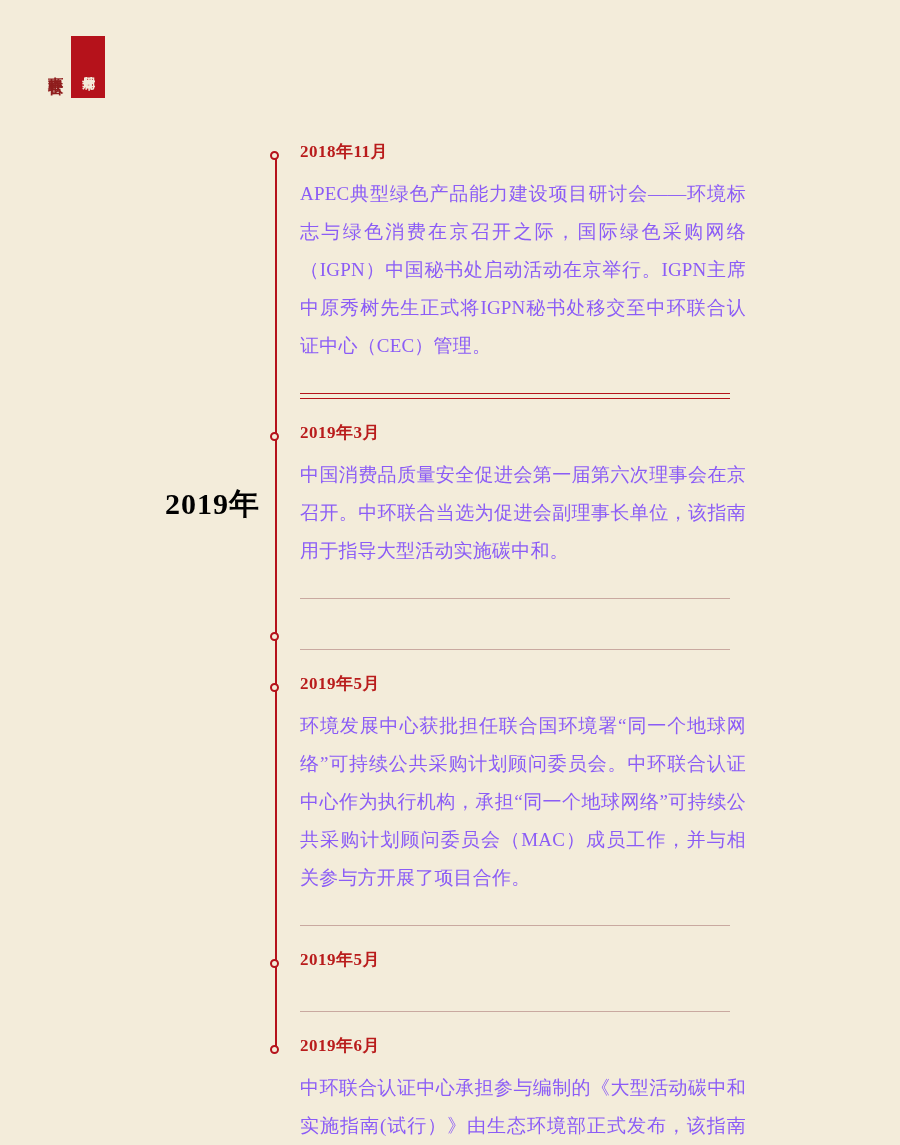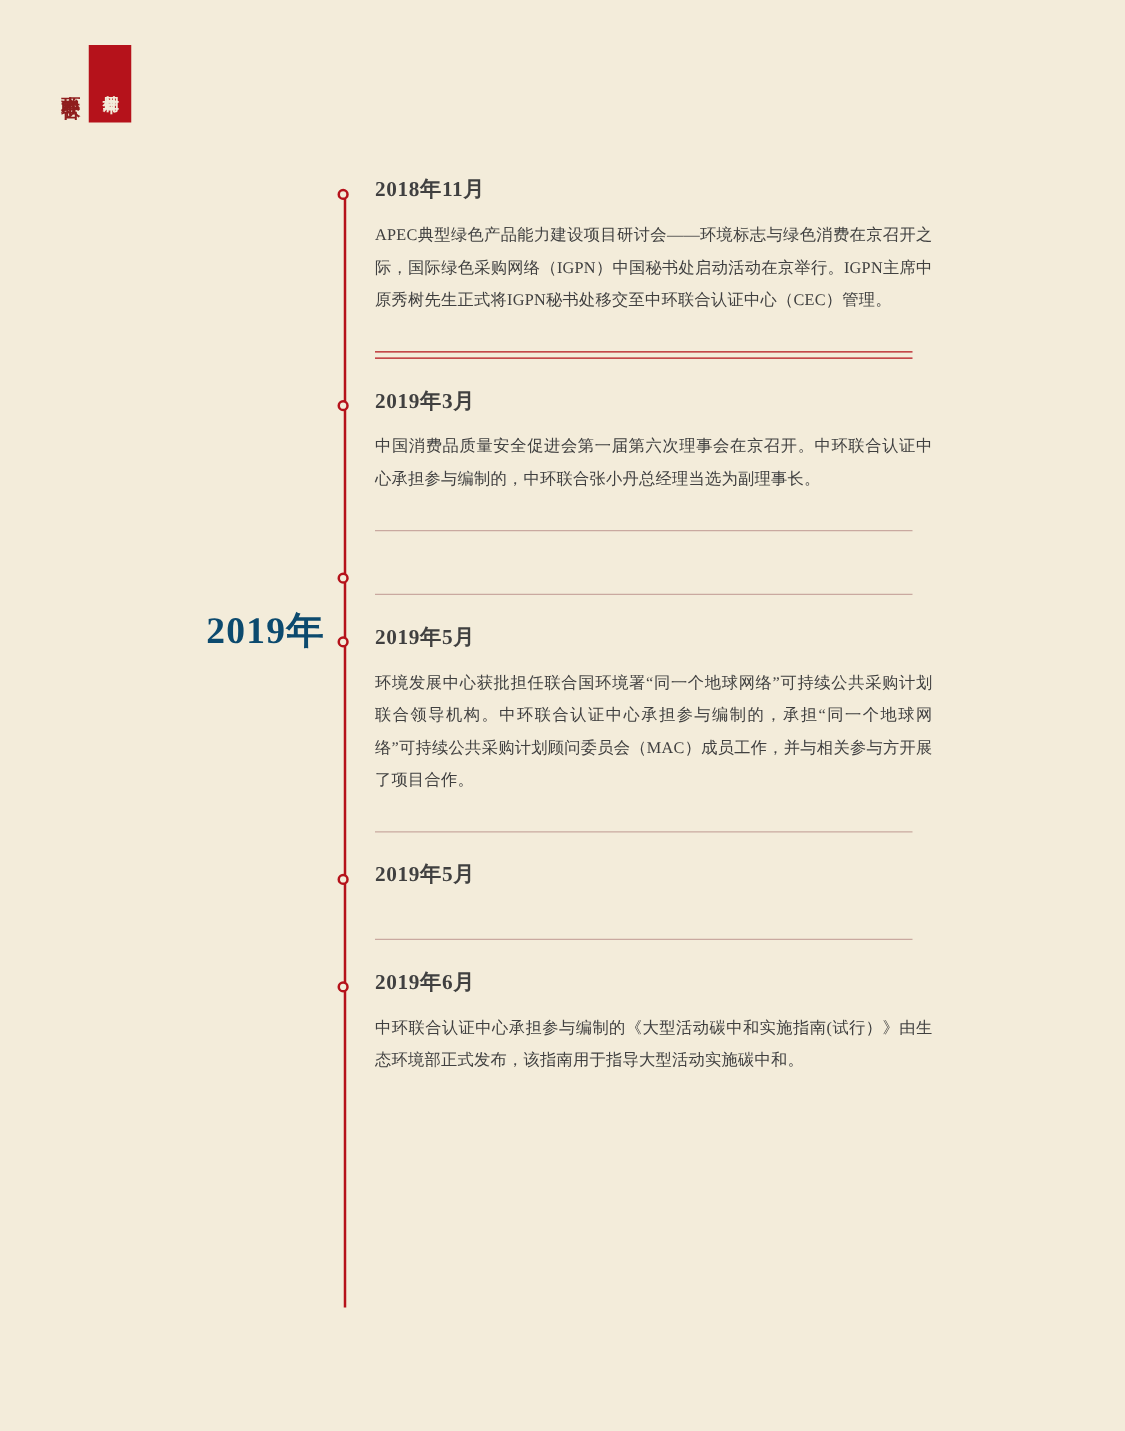--- a/index.html
+++ b/index.html
@@ -72,21 +72,21 @@
     background: #b5121b;
   }
   .year-marker {
     position: absolute;
     left: 150px;
     top: 344px;
     width: 110px;
     text-align: right;
     font-size: 30px;
     font-weight: bold;
-    color: #0c4a6e;
+    color: #000000;
     letter-spacing: 1px;
   }
 
   .entries {
     position: relative;
     margin-left: 276px;
     width: 470px;
   }
   .entry {
     position: relative;
@@ -98,30 +98,30 @@
     left: -6px;
     top: 11px;
     width: 9px;
     height: 9px;
     border-radius: 50%;
     background: #f3ecda;
     border: 2px solid #b5121b;
     box-sizing: border-box;
   }
   .entry-date {
-    color: #404040;
+    color: #b91c1c;
     font-size: 17px;
     font-weight: bold;
     letter-spacing: 0.5px;
     margin: 0 0 12px 0;
   }
   .entry-body {
-    font-size: 13px;
+    font-size: 19px;
     line-height: 2.0;
-    color: #404040;
+    color: #8b5cf6;
     text-align: justify;
     margin: 0;
     letter-spacing: 0.2px;
   }
   .rule {
     height: 1px;
     background: #c9a9a0;
     margin: 22px 0 22px 24px;
     width: 430px;
   }
@@ -150,33 +150,33 @@
     <div class="entry">
       <span class="dot"></span>
       <p class="entry-date">2018年11月</p>
       <p class="entry-body">APEC典型绿色产品能力建设项目研讨会——环境标志与绿色消费在京召开之际，国际绿色采购网络（IGPN）中国秘书处启动活动在京举行。IGPN主席中原秀树先生正式将IGPN秘书处移交至中环联合认证中心（CEC）管理。</p>
     </div>
     <div class="rule double"></div>
 
     <div class="entry">
       <span class="dot"></span>
       <p class="entry-date">2019年3月</p>
-      <p class="entry-body">中国消费品质量安全促进会第一届第六次理事会在京召开。中环联合认证中心承担参与编制的，中环联合张小丹总经理当选为副理事长。</p>
+      <p class="entry-body">中国消费品质量安全促进会第一届第六次理事会在京召开。中环联合当选为促进会副理事长单位，该指南用于指导大型活动实施碳中和。</p>
     </div>
     <div class="rule"></div>
 
     <div class="entry">
       <span class="dot"></span>
     </div>
     <div class="rule"></div>
 
     <div class="entry">
       <span class="dot"></span>
       <p class="entry-date">2019年5月</p>
-      <p class="entry-body">环境发展中心获批担任联合国环境署“同一个地球网络”可持续公共采购计划联合领导机构。中环联合认证中心承担参与编制的，承担“同一个地球网络”可持续公共采购计划顾问委员会（MAC）成员工作，并与相关参与方开展了项目合作。</p>
+      <p class="entry-body">环境发展中心获批担任联合国环境署“同一个地球网络”可持续公共采购计划顾问委员会。中环联合认证中心作为执行机构，承担“同一个地球网络”可持续公共采购计划顾问委员会（MAC）成员工作，并与相关参与方开展了项目合作。</p>
     </div>
     <div class="rule"></div>
 
     <div class="entry">
       <span class="dot"></span>
       <p class="entry-date">2019年5月</p>
     </div>
     <div class="rule"></div>
 
     <div class="entry">

